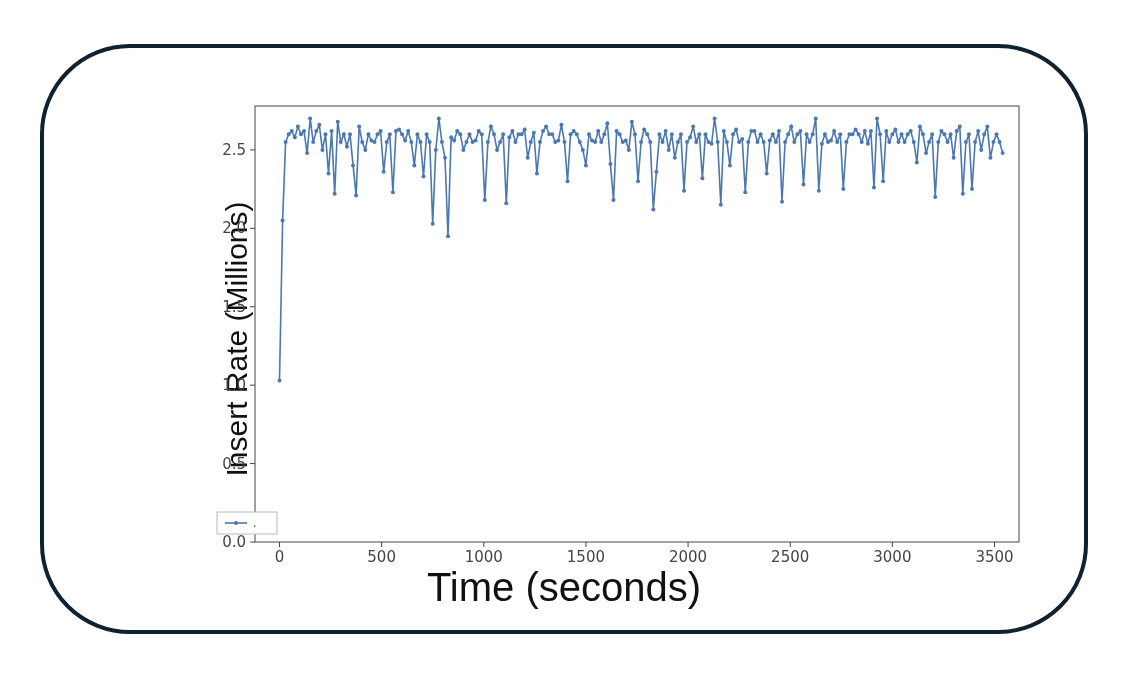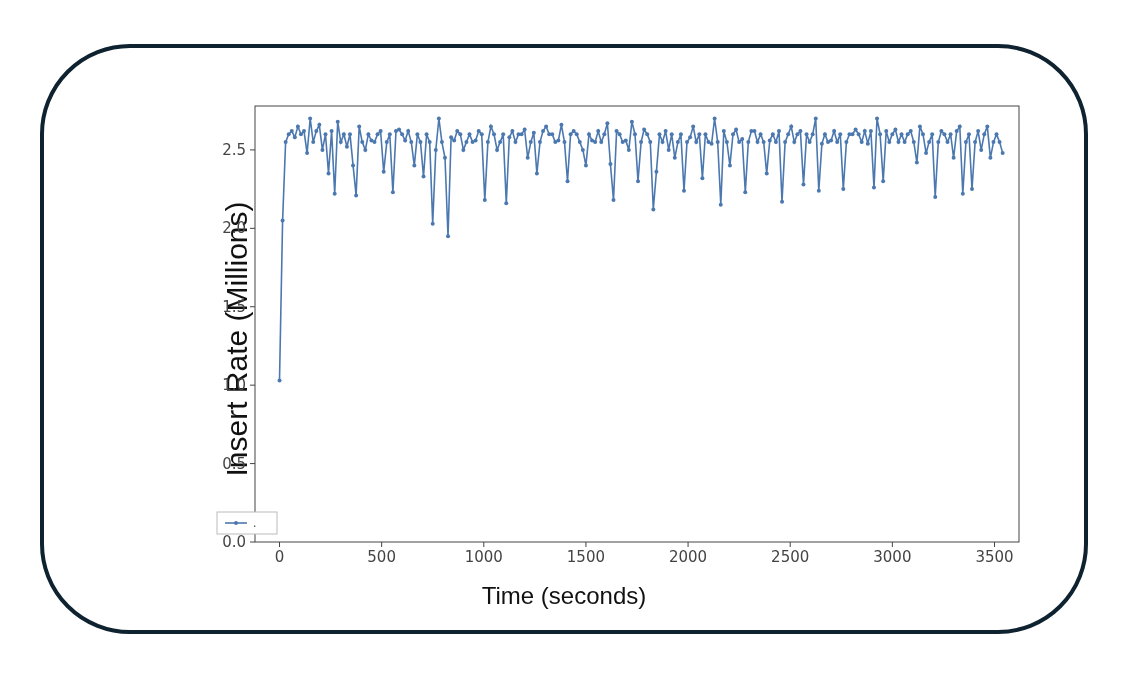--- a/index.html
+++ b/index.html
@@ -31,21 +31,21 @@
     font-weight: 500;
     color: #111;
     white-space: nowrap;
   }
   .xlabel {
     position: absolute;
     left: 0;
     right: 0;
     bottom: 20px;
     text-align: center;
-    font-size: 24px;
+    font-size: 40px;
     font-weight: 500;
     color: #111;
   }
   .plot-wrap {
     position: absolute;
     left: 165px;
     top: 48px;
     width: 820px;
     height: 480px;
   }

